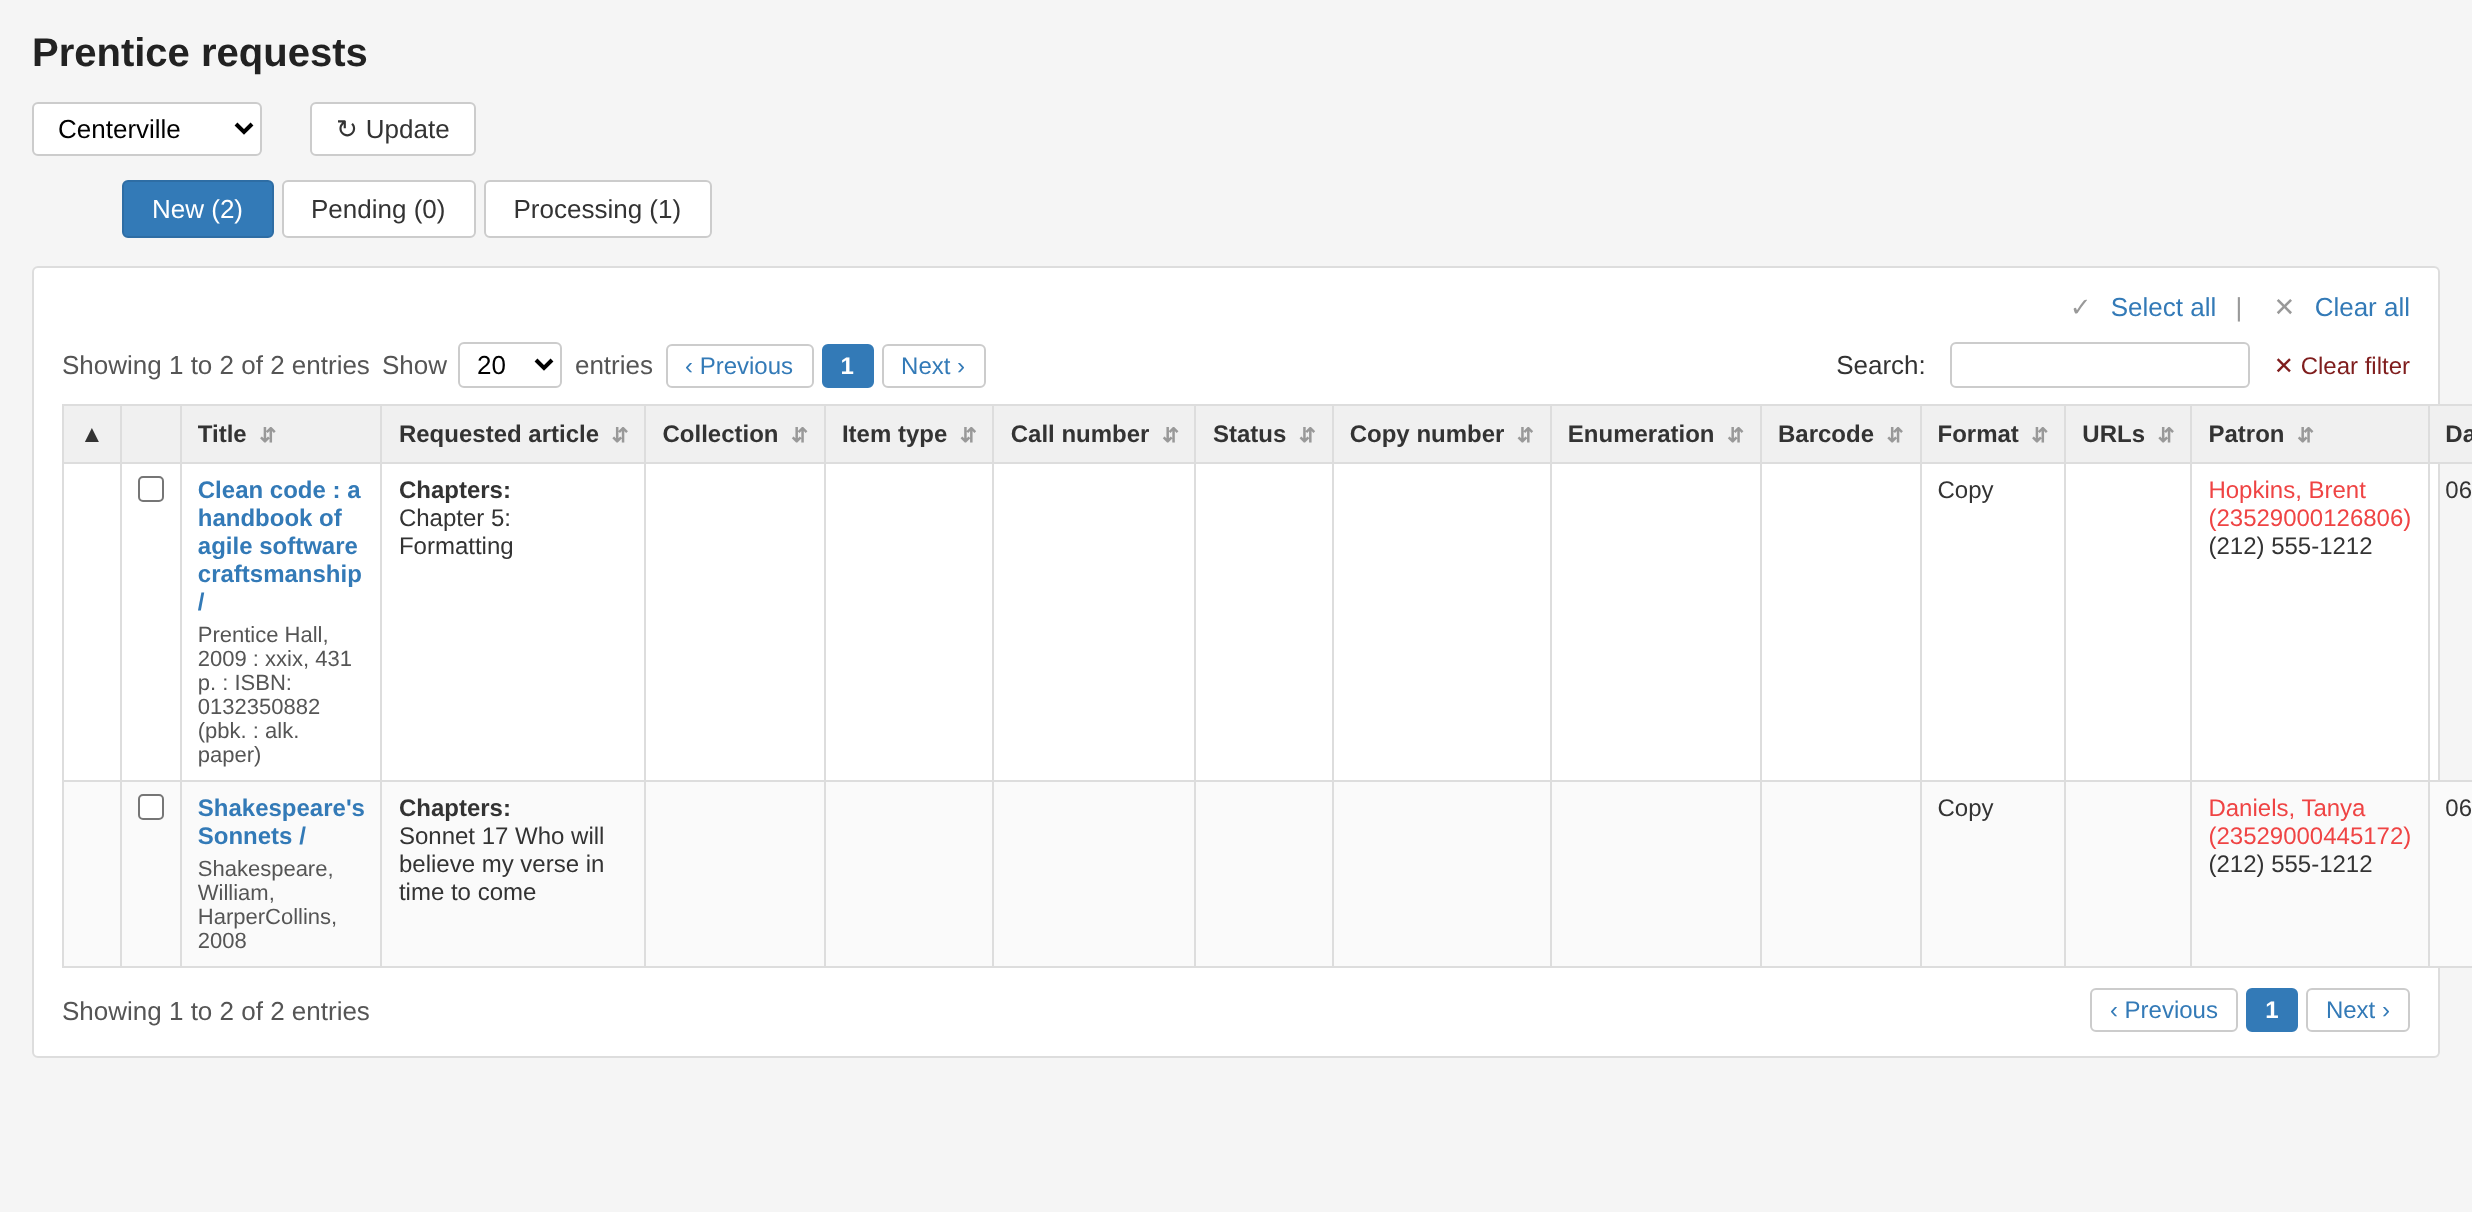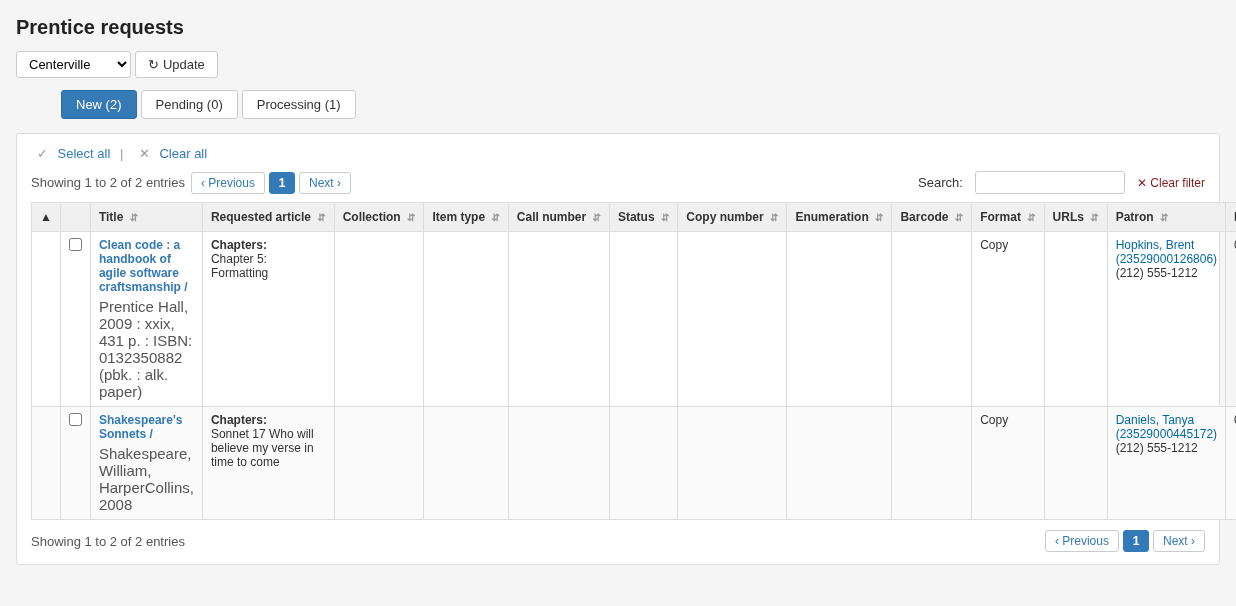--- a/index.html
+++ b/index.html
@@ -1,27 +1,27 @@
 <!DOCTYPE html>
 <html><head>
   <meta charset="utf-8">
   <style>
     * { box-sizing: border-box; margin: 0; padding: 0; }
     body { font-family: Arial, Helvetica, sans-serif; font-size: 13px; background: #f5f5f5; color: #333; padding: 16px; }
     h1 { font-size: 20px; font-weight: bold; margin-bottom: 12px; color: #222; }
-    .top-bar { display: flex; align-items: center; gap: 4px; margin-bottom: 12px; }
+    .top-bar { display: flex; align-items: center; gap: 24px; margin-bottom: 12px; }
     select { padding: 4px 8px; border: 1px solid #ccc; border-radius: 3px; font-size: 13px; background: white; }
     .btn { display: inline-flex; align-items: center; gap: 4px; padding: 5px 12px; border: 1px solid #ccc; border-radius: 3px; cursor: pointer; font-size: 13px; background: #f8f8f8; color: #333; }
     .btn-update { background: white; border-color: #ccc; }
     .tabs { display: flex; gap: 4px; margin-bottom: 14px; }
     .tab { padding: 6px 14px; border: 1px solid #ccc; border-radius: 3px; cursor: pointer; font-size: 13px; background: #f8f8f8; color: #333; }
     .tab.active { background: #337ab7; color: white; border-color: #2e6da4; margin-left: 45px; }
     .tab.plain { background: white; }
     .content-box { background: white; border: 1px solid #ddd; border-radius: 3px; padding: 12px 14px; }
-    .toolbar { display: flex; align-items: center; justify-content: flex-start; margin-bottom: 10px; }
+    .toolbar { display: flex; align-items: center; justify-content: flex-end; margin-bottom: 10px; }
     .select-links a { color: #337ab7; text-decoration: none; font-size: 13px; }
     .select-links span { margin: 0 6px; color: #999; }
     .check-icon { color: #337ab7; margin-right: 2px; }
     .x-icon { color: #d9534f; margin-right: 2px; }
     .pagination-bar { display: flex; align-items: center; gap: 6px; font-size: 13px; color: #555; }
     .show-entries { display: flex; align-items: center; gap: 6px; }
     .pg-select { padding: 2px 4px; border: 1px solid #ccc; border-radius: 3px; font-size: 13px; }
     .pg-nav { display: flex; align-items: center; gap: 4px; justify-content: center; }
     .pg-btn { padding: 3px 9px; border: 1px solid #ccc; border-radius: 3px; background: white; cursor: pointer; font-size: 12px; color: #337ab7; }
     .pg-btn:disabled { color: #aaa; cursor: default; }
@@ -29,22 +29,22 @@
     .search-bar { display: flex; align-items: center; gap: 12px; }
     .search-bar label { font-size: 13px; }
     .search-bar input { border: 1px solid #ccc; border-radius: 3px; padding: 3px 6px; font-size: 13px; width: 150px; }
     .clear-filter { color: #7f1d1d; cursor: pointer; font-size: 12px; text-decoration: none; }
     table { width: 100%; border-collapse: collapse; font-size: 12px; margin-top: 8px; }
     th { background: #f0f0f0; border: 1px solid #ddd; padding: 7px 8px; text-align: left; font-weight: bold; cursor: pointer; white-space: nowrap; }
     th .sort-arrows { display: inline-block; margin-left: 3px; font-size: 10px; color: #999; }
     td { border: 1px solid #ddd; padding: 6px 8px; vertical-align: top; }
     tr:nth-child(even) td { background: #fafafa; }
     .title-link { color: #337ab7; text-decoration: none; font-weight: bold; }
-    .small-text { font-size: 15px; color: #555; margin-top: 4px; }
-    .patron-link { color: #0369a1; text-decoration: none; }
+    .small-text { font-size: 11px; color: #555; margin-top: 4px; }
+    .patron-link { color: #ef4444; text-decoration: none; }
     .checkbox-col { width: 28px; text-align: center; }
     .up-arrow-col { width: 28px; }
     .bottom-bar { display: flex; align-items: center; justify-content: space-between; margin-top: 10px; font-size: 13px; color: #555; }
   </style>
 </head>
 <body>
 
 <h1>Prentice requests</h1>
 
 <div class="top-bar">
@@ -72,20 +72,30 @@
       <a href="#">Select all</a>
       <span>|</span>
       <span class="x-icon">✕</span>
       <a href="#">Clear all</a>
     </div>
   </div>
 
   <div style="display:flex; align-items:center; justify-content:space-between; margin-bottom:8px;">
     <div class="pagination-bar">
       <span>Showing 1 to 2 of 2 entries</span>
+      <div class="show-entries">
+        <span>Show</span>
+        <select class="pg-select">
+          <option>10</option>
+          <option selected="">20</option>
+          <option>50</option>
+          <option>100</option>
+        </select>
+        <span>entries</span>
+      </div>
       <div class="pg-nav">
         <button class="pg-btn">‹ <span>Previous</span></button>
         <span class="pg-num">1</span>
         <button class="pg-btn"><span>Next</span> ›</button>
       </div>
     </div>
     <div class="search-bar">
       <label>Search:</label>
       <input type="text" placeholder="" style="">
       <a class="clear-filter" href="#">

